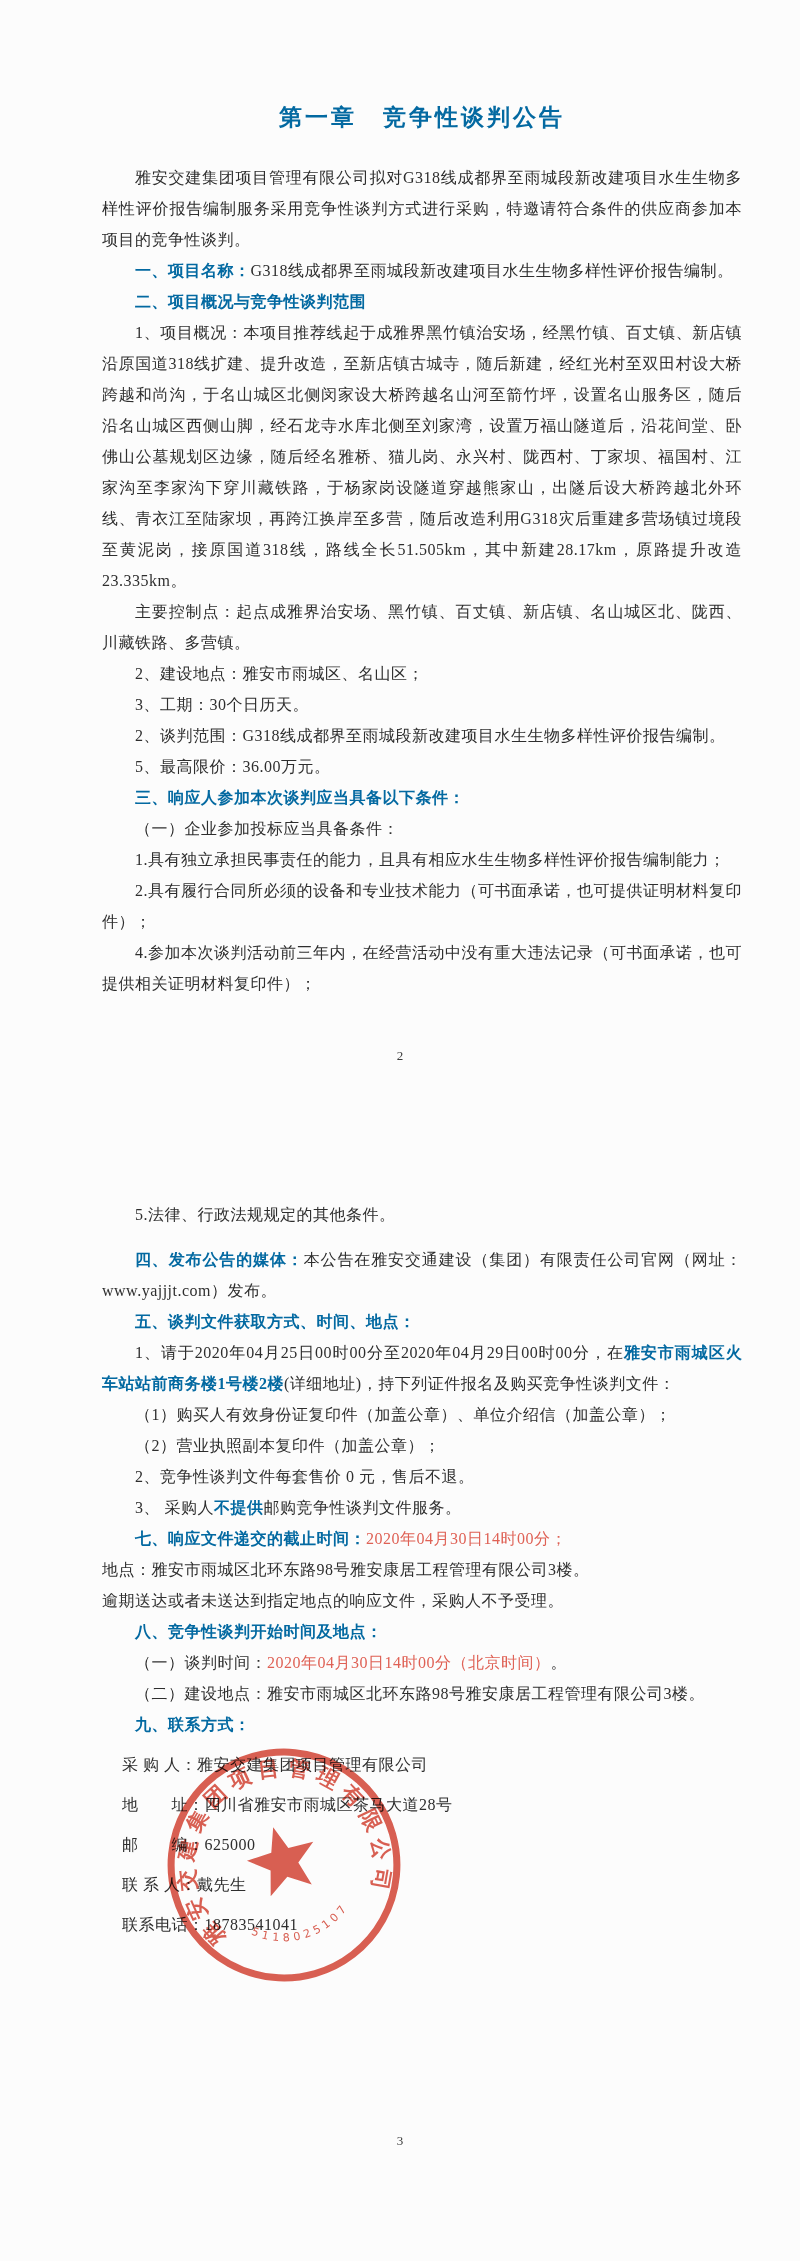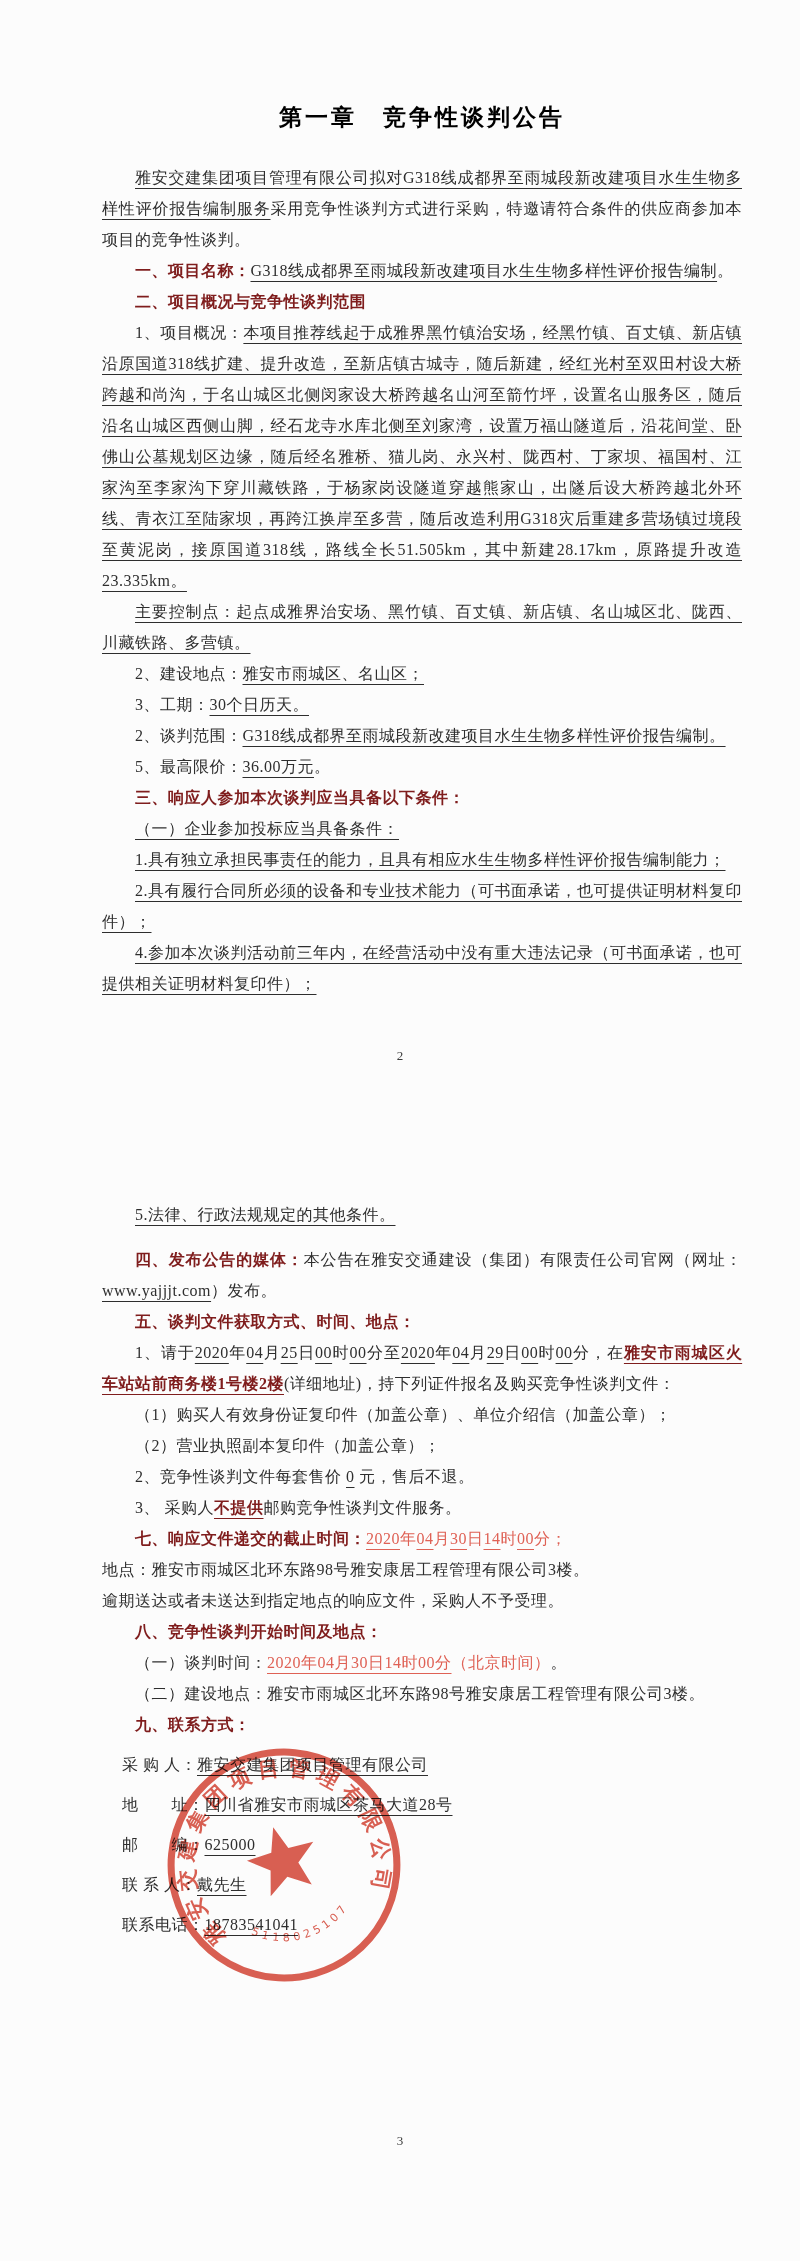--- a/index.html
+++ b/index.html
@@ -11,32 +11,32 @@
   .doc{
     position:relative;width:800px;height:2261px;
     background:#fcfcfc;color:#2e2e2e;overflow:hidden;
   }
   .page{position:absolute;left:0;width:800px;box-sizing:border-box;
         padding:0 58px 0 102px;}
   .page1{top:0;height:1135px;padding-top:100px;}
   .page2{top:1091px;height:1126px;padding-top:108px;}
   .doc-title{
     font-size:23px;font-weight:700;text-align:center;
-    letter-spacing:3px;margin:0 0 26px 0;line-height:36px;color:#000000;
+    letter-spacing:3px;margin:0 0 26px 0;line-height:36px;color:#0369a1;
   }
   p.para{
     margin:0;font-size:16px;line-height:31px;letter-spacing:0.5px;
     text-align:justify;
   }
   p.para.indent{text-indent:33px;}
   p.para.flush{text-indent:0;}
   p.para.contact{text-indent:20px;margin-top:9px;white-space:pre-wrap;text-align:left;}
   p.para.gap{margin-top:14px;}
-  .seg.b{font-weight:700;color:#7f1d1d;}
-  .seg.u{text-decoration:underline;text-underline-offset:5px;text-decoration-thickness:1.2px;}
+  .seg.b{font-weight:700;color:#0369a1;}
+  .seg.u{text-underline-offset:5px;text-decoration-thickness:1.2px;}
   .seg.r{color:#df6155;}
   .page-num{
     position:absolute;left:0;width:100%;text-align:center;
     font-size:13px;color:#3a3a3a;
   }
   .page1 .page-num{top:1048px;}
   .page2 .page-num{top:1042px;}
   .stamp{
     position:absolute;left:158px;top:648px;width:252px;height:252px;
     transform:rotate(-16deg);opacity:0.88;mix-blend-mode:multiply;

